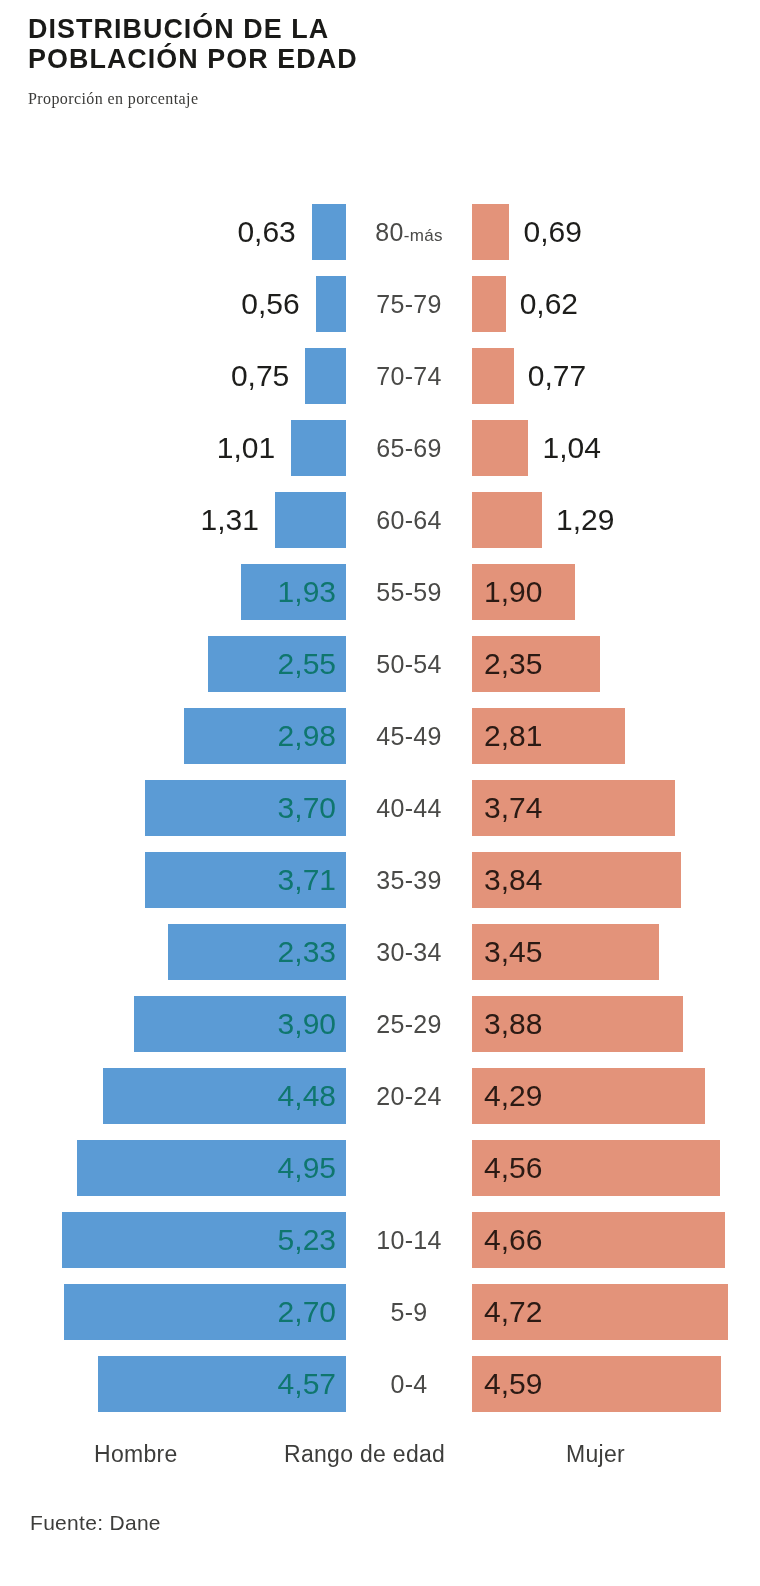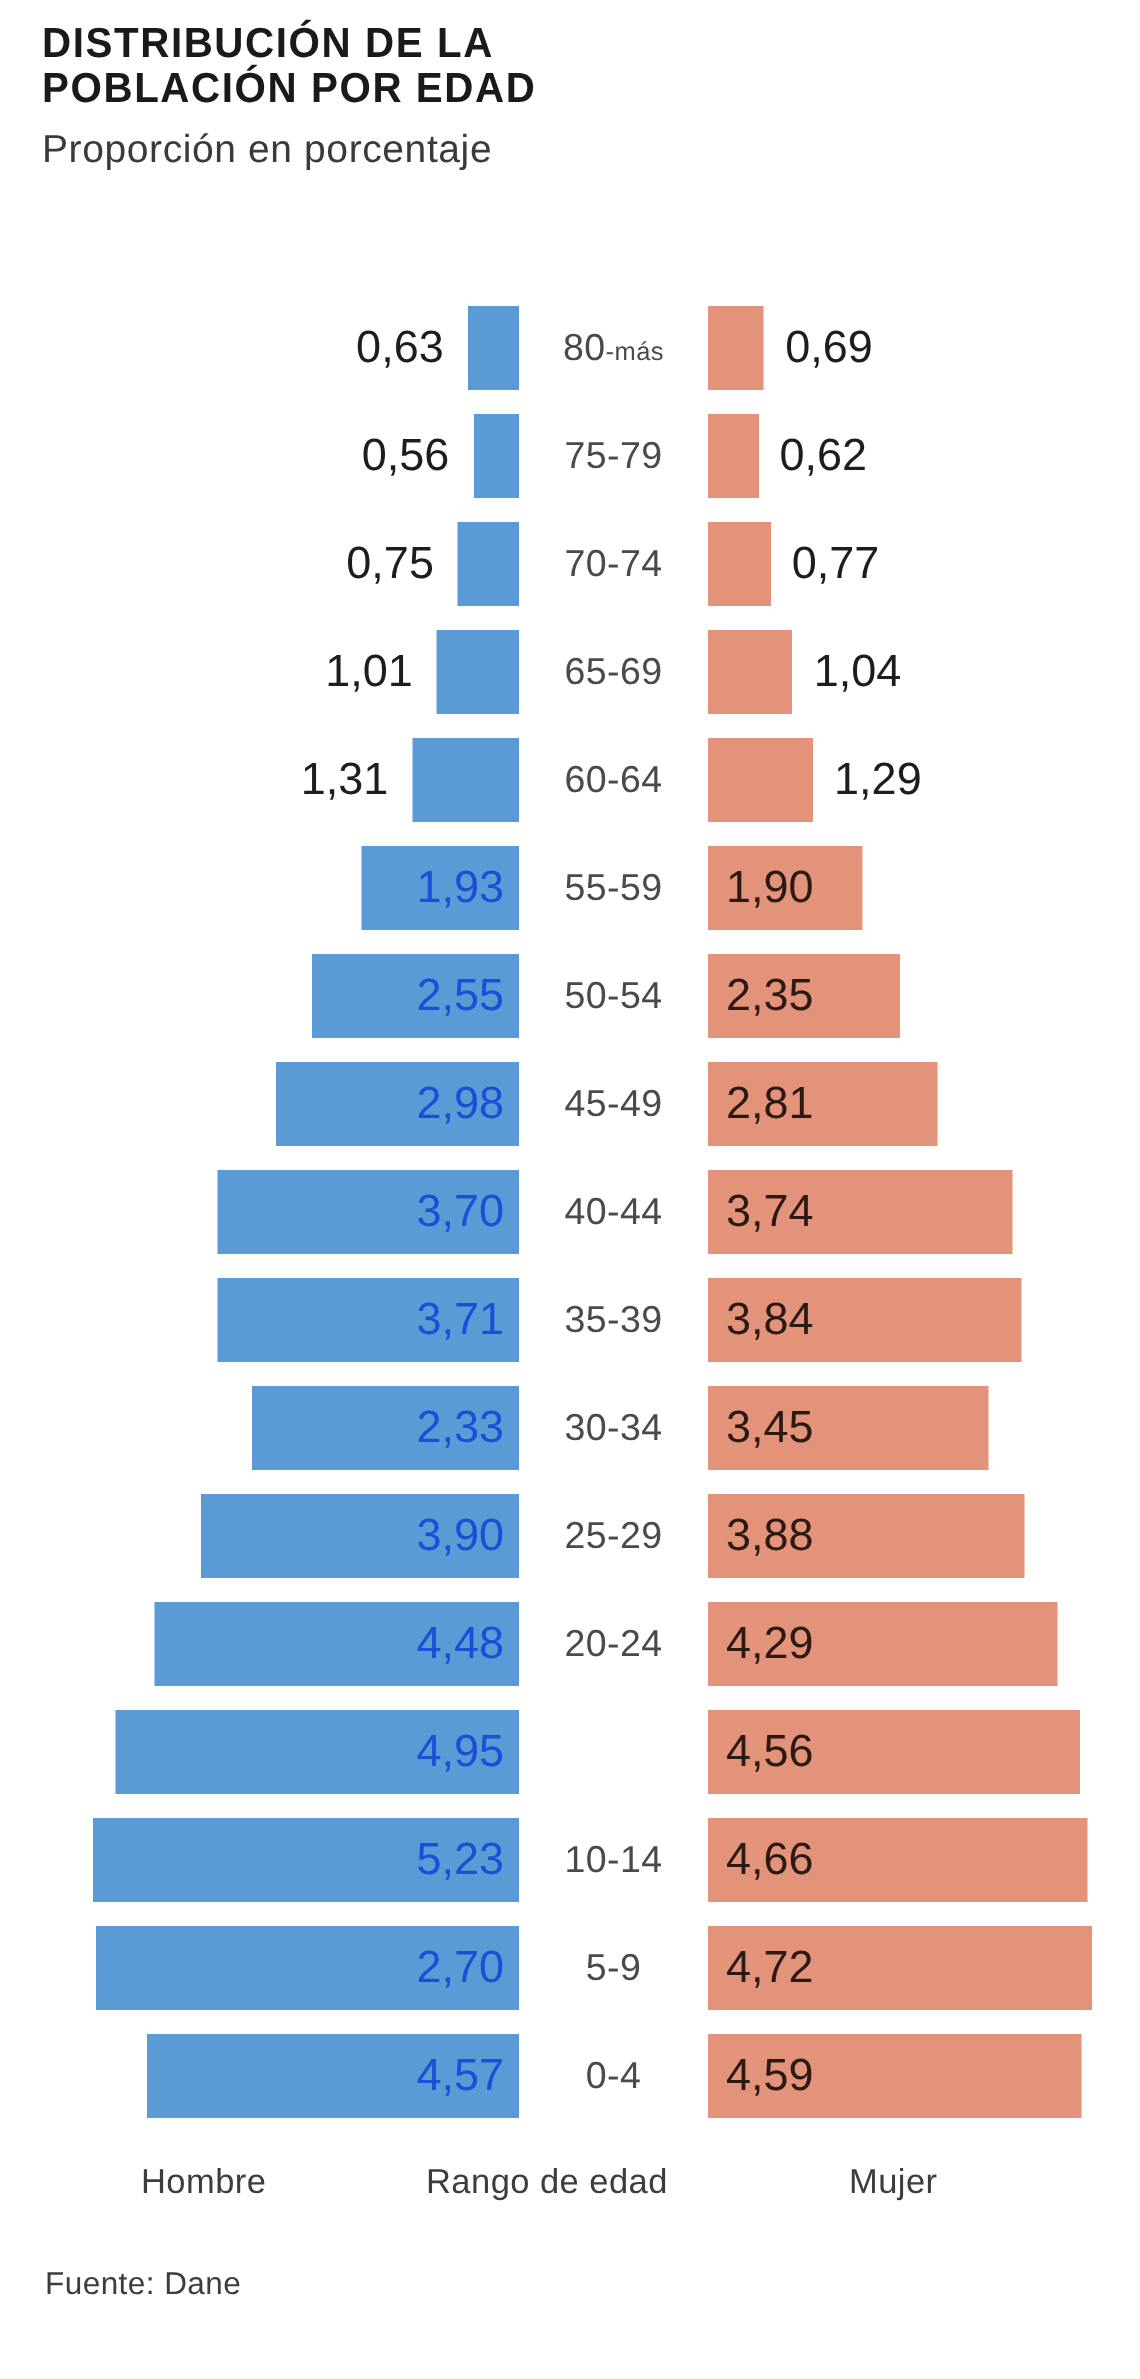--- a/index.html
+++ b/index.html
@@ -32,25 +32,26 @@
     letter-spacing: 1.1px;
     color: #1a1a18;
     margin: 0;
     text-transform: uppercase;
     white-space: pre-line;
     transform: scaleX(0.96);
     transform-origin: left top;
   }
   #chart-subtitle {
     margin: 14px 0 0 0;
-    font-size: 26px;
+    font-size: 16px;
     line-height: 22px;
     font-weight: 400;
     color: #3a3a38;
     letter-spacing: 0.4px;
+    font-family: Liberation Serif, serif;
   }
 
   
   #pyramid {
     position: absolute;
     left: 0;
     top: 196px;
     width: 760px;
     padding-left: 24px;
   }
@@ -85,21 +86,21 @@
     text-align: right;
     white-space: nowrap;
   }
   .val-left-in {
     position: absolute;
     top: 8px;
     height: 56px;
     line-height: 56px;
     right: 10px;
     font-size: 30px;
-    color: #1d4ed8;
+    color: #0f766e;
     white-space: nowrap;
   }
 
   
   .side-center {
     position: absolute;
     left: 322px;
     top: 0;
     width: 126px;
     height: 72px;

